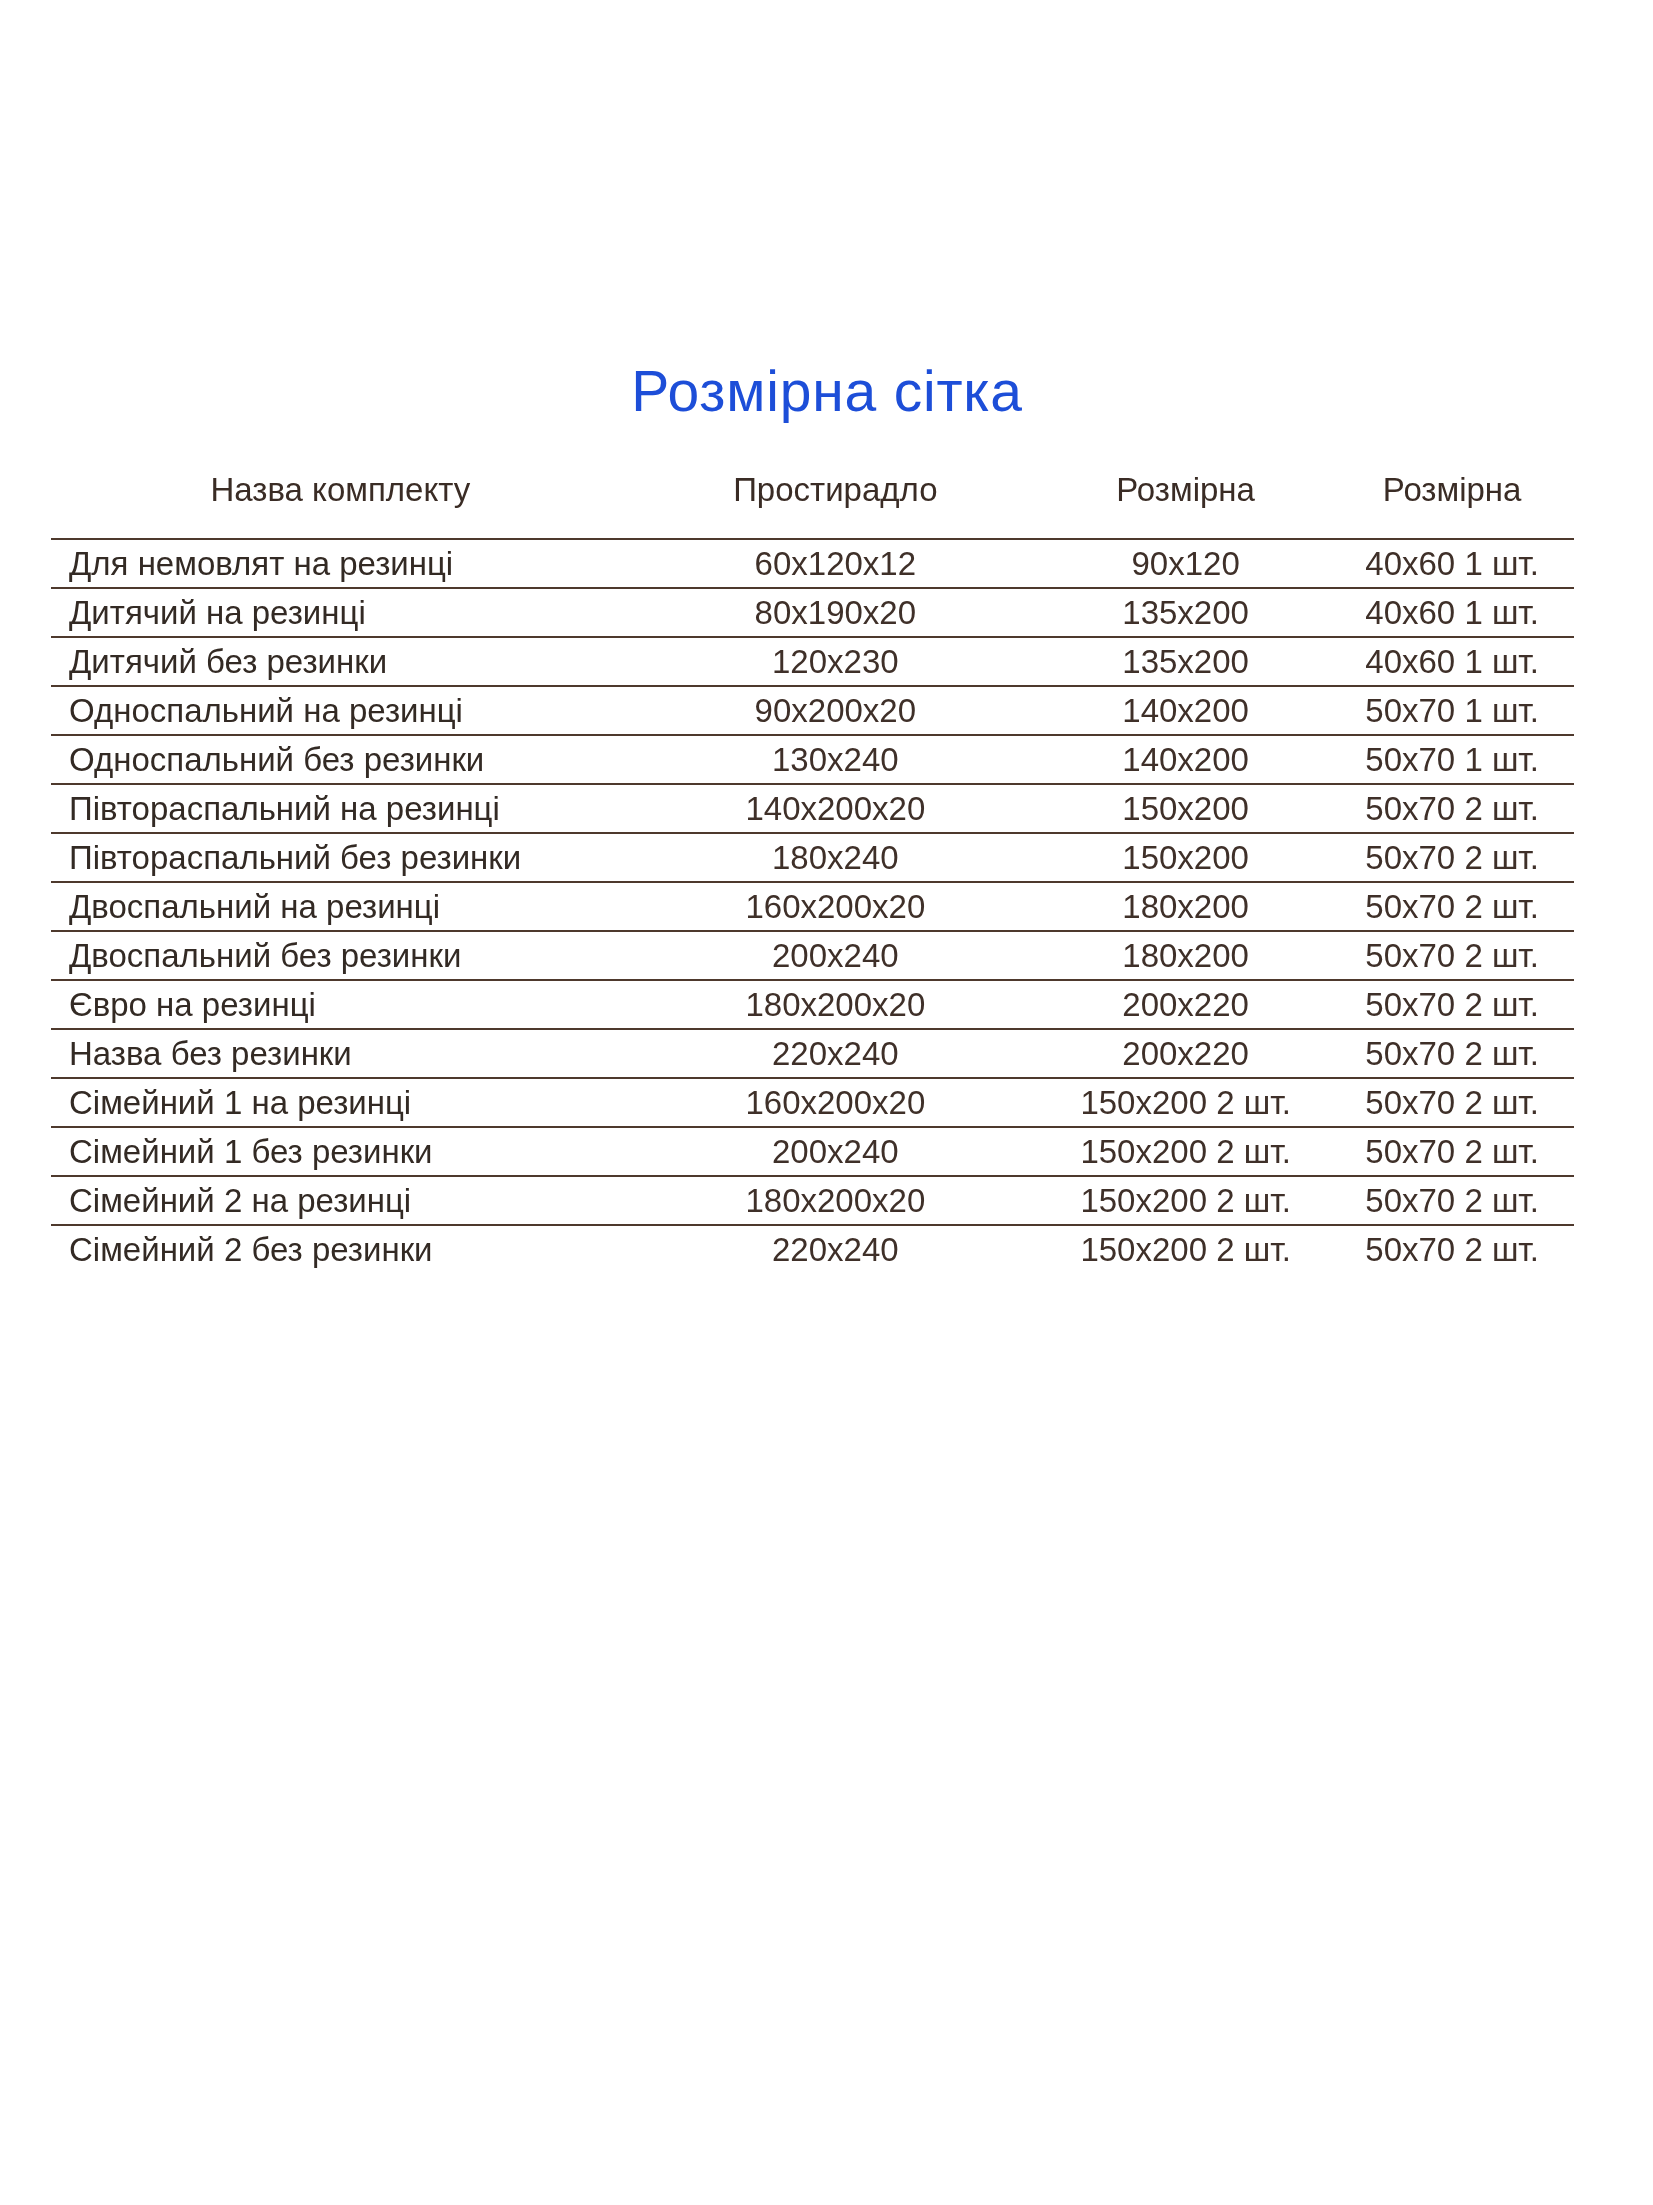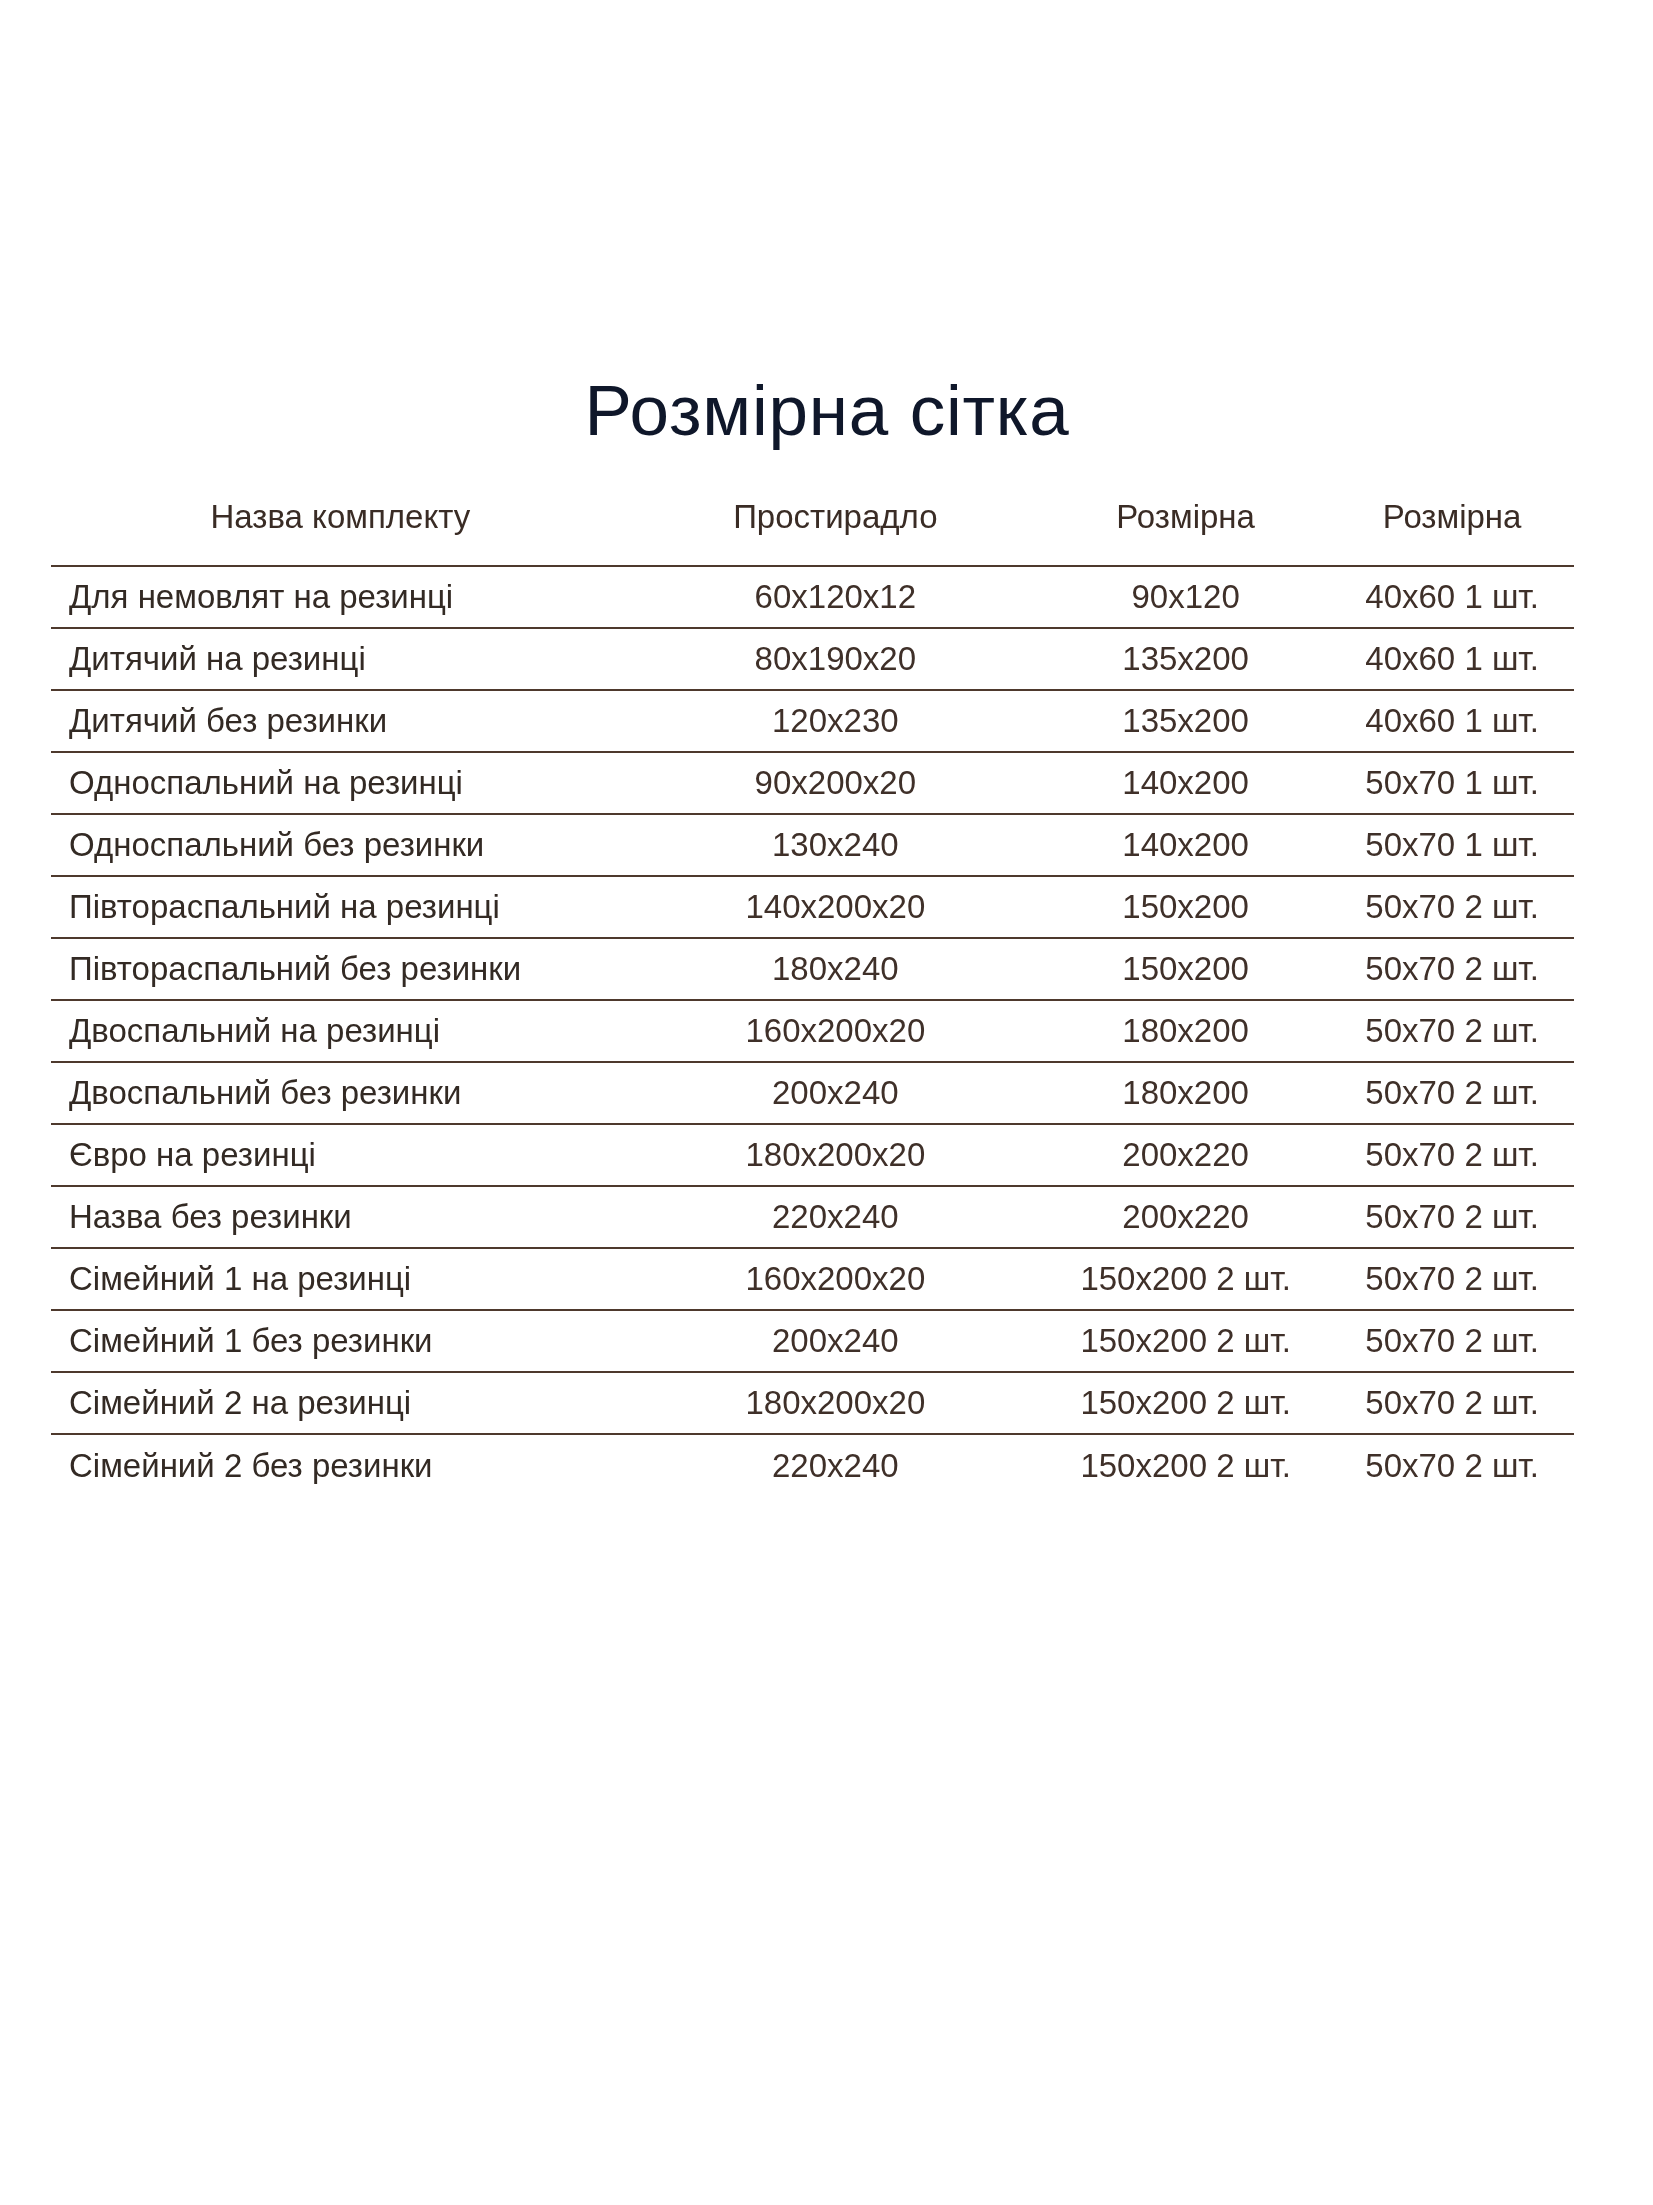--- a/index.html
+++ b/index.html
@@ -6,27 +6,27 @@
   body {
     width: 1654px;
     height: 2205px;
     background: #ffffff;
     font-family: "Liberation Sans", sans-serif;
     color: #3a2c25;
     overflow: hidden;
   }
   .page { width: 1654px; height: 2205px; position: relative; }
   .page-title {
-    margin: 12px;
+    margin: 0;
     padding-top: 358px;
     text-align: center;
-    font-size: 71px;
+    font-size: 57px;
     font-weight: 400;
     letter-spacing: 0.8px;
-    color: #0f172a;
+    color: #1d4ed8;
   }
   table.size-table {
     border-collapse: collapse;
     table-layout: fixed;
     width: 1523px;
     margin-left: 51px;
     margin-top: 46px;
   }
   col.c1 { width: 38%; }
   col.c2 { width: 27%; }
@@ -35,21 +35,21 @@
   thead tr { height: 69px; }
   th {
     font-weight: 400;
     font-size: 33px;
     text-align: center;
     vertical-align: middle;
     padding-bottom: 29px;
     color: #3a2c25;
   }
   tbody tr {
-    height: 62px;
+    height: 49px;
     border-top: 2.5px solid #4e392d;
     margin-top: 8px;
   }
   td {
     font-size: 33px;
     text-align: center;
     vertical-align: middle;
     color: #3f3029;
     white-space: nowrap;
   }

